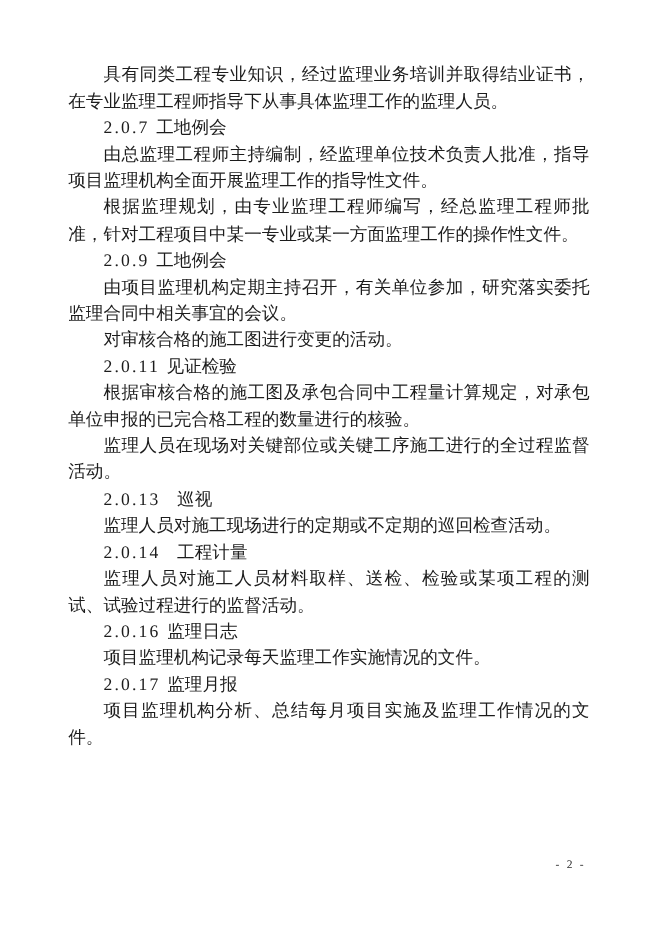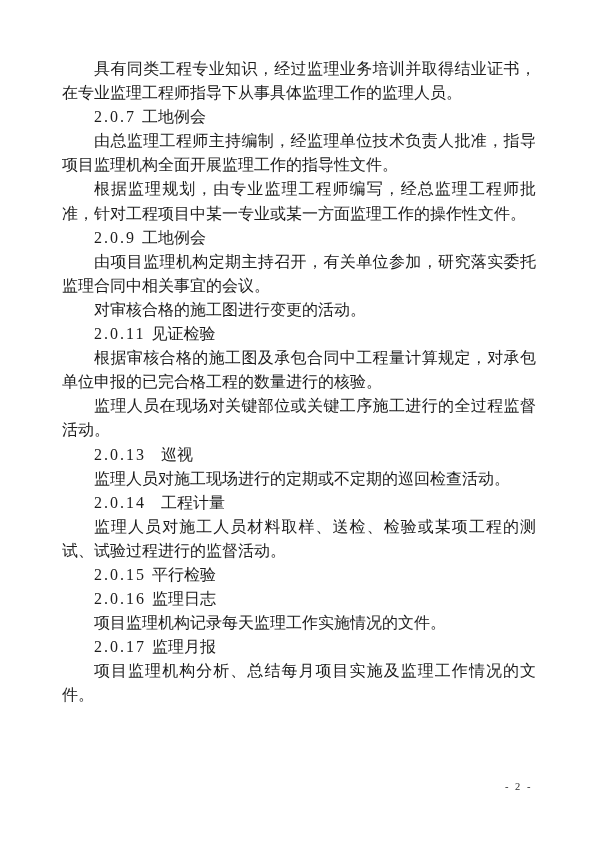--- a/index.html
+++ b/index.html
@@ -74,21 +74,20 @@
     <p class="para">根据审核合格的施工图及承包合同中工程量计算规定，对承包单位申报的已完合格工程的数量进行的核验。</p>
 
     <p class="para">监理人员在现场对关键部位或关键工序施工进行的全过程监督活动。</p>
 
     <p class="entry-heading"><span class="entry-number wide-gap">2.0.13</span><span>巡视</span></p>
     <p class="para">监理人员对施工现场进行的定期或不定期的巡回检查活动。</p>
 
     <p class="entry-heading"><span class="entry-number wide-gap">2.0.14</span><span>工程计量</span></p>
     <p class="para">监理人员对施工人员材料取样、送检、检验或某项工程的测试、试验过程进行的监督活动。</p>
 
-    <p class="entry-heading"><span class="entry-number">2.0.15</span><span>平行检验</span></p>
 
     <p class="entry-heading"><span class="entry-number">2.0.16</span><span>监理日志</span></p>
     <p class="para">项目监理机构记录每天监理工作实施情况的文件。</p>
 
     <p class="entry-heading"><span class="entry-number">2.0.17</span><span>监理月报</span></p>
     <p class="para">项目监理机构分析、总结每月项目实施及监理工作情况的文件。</p>
 
   </div>
 
   <div class="page-number">- 2 -</div>

